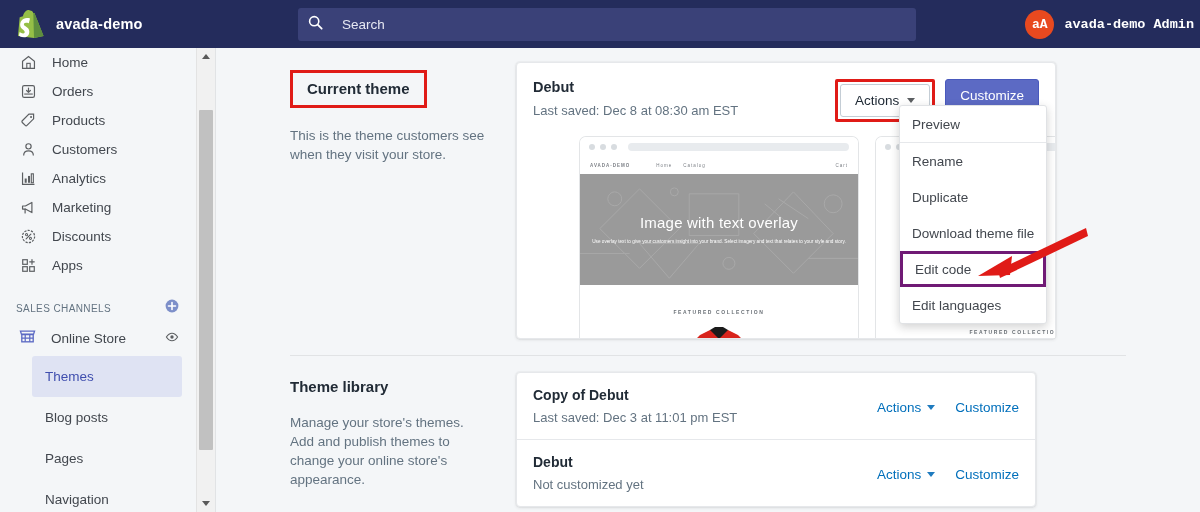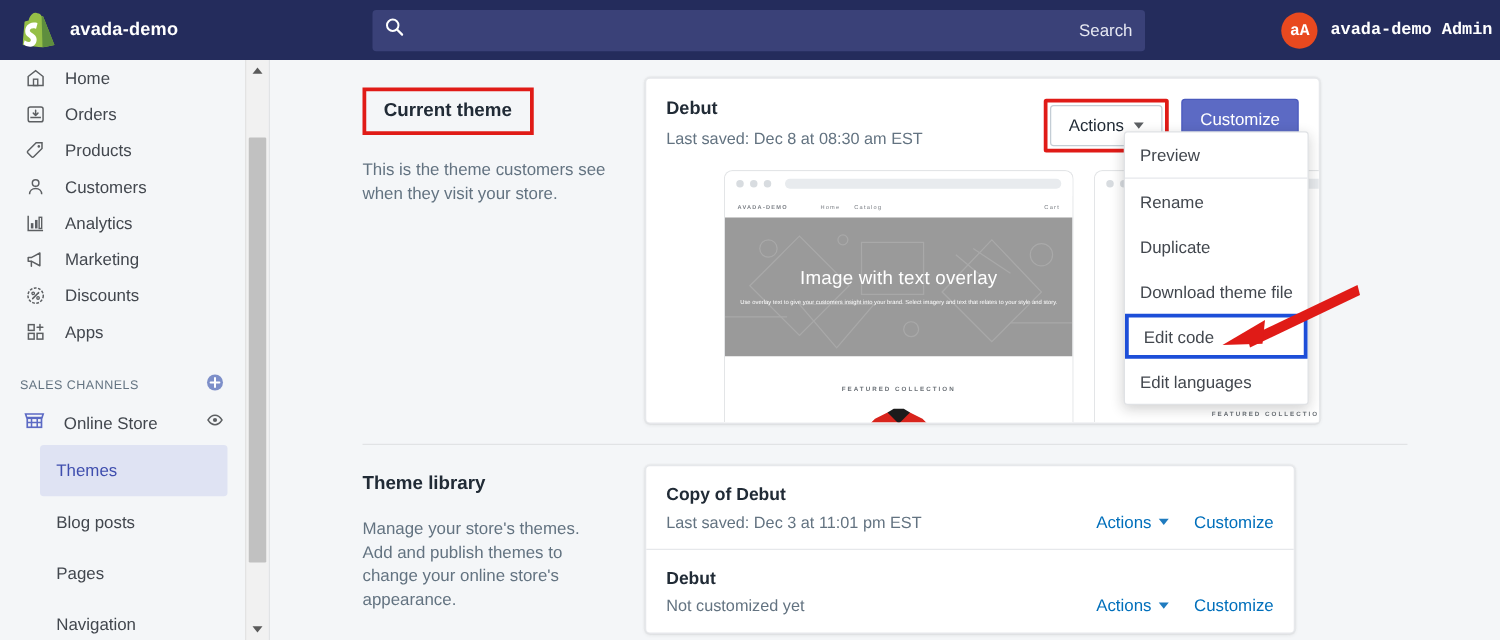--- a/index.html
+++ b/index.html
@@ -15,21 +15,21 @@
   .topbar {
     position: absolute; top: 0; left: 0; width: 1200px; height: 48px;
     background: #242c5c; display: flex; align-items: center; z-index: 60;
   }
   .brand { display: flex; align-items: center; width: 215px; padding-left: 18px; gap: 12px; }
   .shopify-logo { width: 26px; height: 28px; position: relative; }
   .brand-name { color: #fff; font-size: 14.5px; font-weight: bold; letter-spacing: .2px; }
   .search-wrap { width: 618px; margin-left: 83px; }
   .search-box {
     height: 33px; background: #3a4178; border-radius: 3px;
-    display: flex; align-items: center; padding: 0 10px; gap: 9px; justify-content: space-between;
+    display: flex; align-items: center; padding: 0 10px; gap: 19px;
   }
   .search-ph { color: #e6e8f2; font-size: 13.5px; }
   .user-area { margin-left: auto; display: flex; align-items: center; gap: 10px; padding-right: 6px; font-family: Liberation Mono, monospace; }
   .avatar {
     width: 29px; height: 29px; border-radius: 50%; background: #e8491f;
     color: #fff; font-size: 13px; font-weight: bold;
     display: flex; align-items: center; justify-content: center;
   }
   .user-name { color: #fff; font-size: 13.5px; font-weight: bold; }
 
@@ -133,37 +133,37 @@
   .hero svg { position: absolute; inset: 0; opacity: .28; }
   .hero-title { font-size: 15px; font-weight: normal; position: relative; letter-spacing: .2px; }
   .hero-sub { font-size: 4.7px; margin-top: 7px; position: relative; text-align: center; line-height: 8px; }
   .featured { text-align: center; font-size: 5px; color: #6b7177; letter-spacing: 1.6px; padding: 24px 0 10px; font-weight: bold; }
   .product { display: flex; justify-content: center; }
 
   .sec-divider { height: 1px; background: #e1e3e5; margin: 16px 74px 0 74px; }
 
   
   .lib-card { width: 520px; margin-top: 16px; }
-  .lib-row { padding: 14px 16px 14px 16px; display: flex; align-items: flex-end; }
+  .lib-row { padding: 14px 16px 14px 16px; display: flex; align-items: center; }
   .lib-row + .lib-row { border-top: 1px solid #e6e8eb; }
   .lib-name { font-size: 14px; font-weight: bold; color: #212b36; }
   .lib-sub { font-size: 13px; color: #637381; margin-top: 7px; }
   .lib-actions { margin-left: auto; display: flex; align-items: center; gap: 20px; padding-top: 2px; }
   .link { font-size: 13.5px; color: #006fbb; cursor: pointer; display: flex; align-items: center; gap: 6px; }
   .caret-blue { width: 0; height: 0; border-left: 4.5px solid transparent; border-right: 4.5px solid transparent; border-top: 5.5px solid #1f7bbf; }
 
   
   .dropdown {
     position: absolute; top: 105px; left: 899px; width: 148px;
     background: #fff; border: 1px solid #e0e2e5; border-radius: 3px;
     box-shadow: 0 3px 10px rgba(23,24,24,.2); z-index: 50;
   }
   .dd-item { height: 36px; display: flex; align-items: center; padding-left: 12px; font-size: 13.5px; color: #42474e; cursor: pointer; }
   .dd-sep { height: 1px; background: #e6e8eb; }
-  .dd-box { border: 3px solid #1d4ed8; }
+  .dd-box { border: 3px solid #701a75; }
 
   
   .anno { position: absolute; z-index: 70; pointer-events: none; }
   .anno-arrow { left: 960px; top: 228px; }
 </style>
 </head>
 <body>
 
 <div class="app">
 

